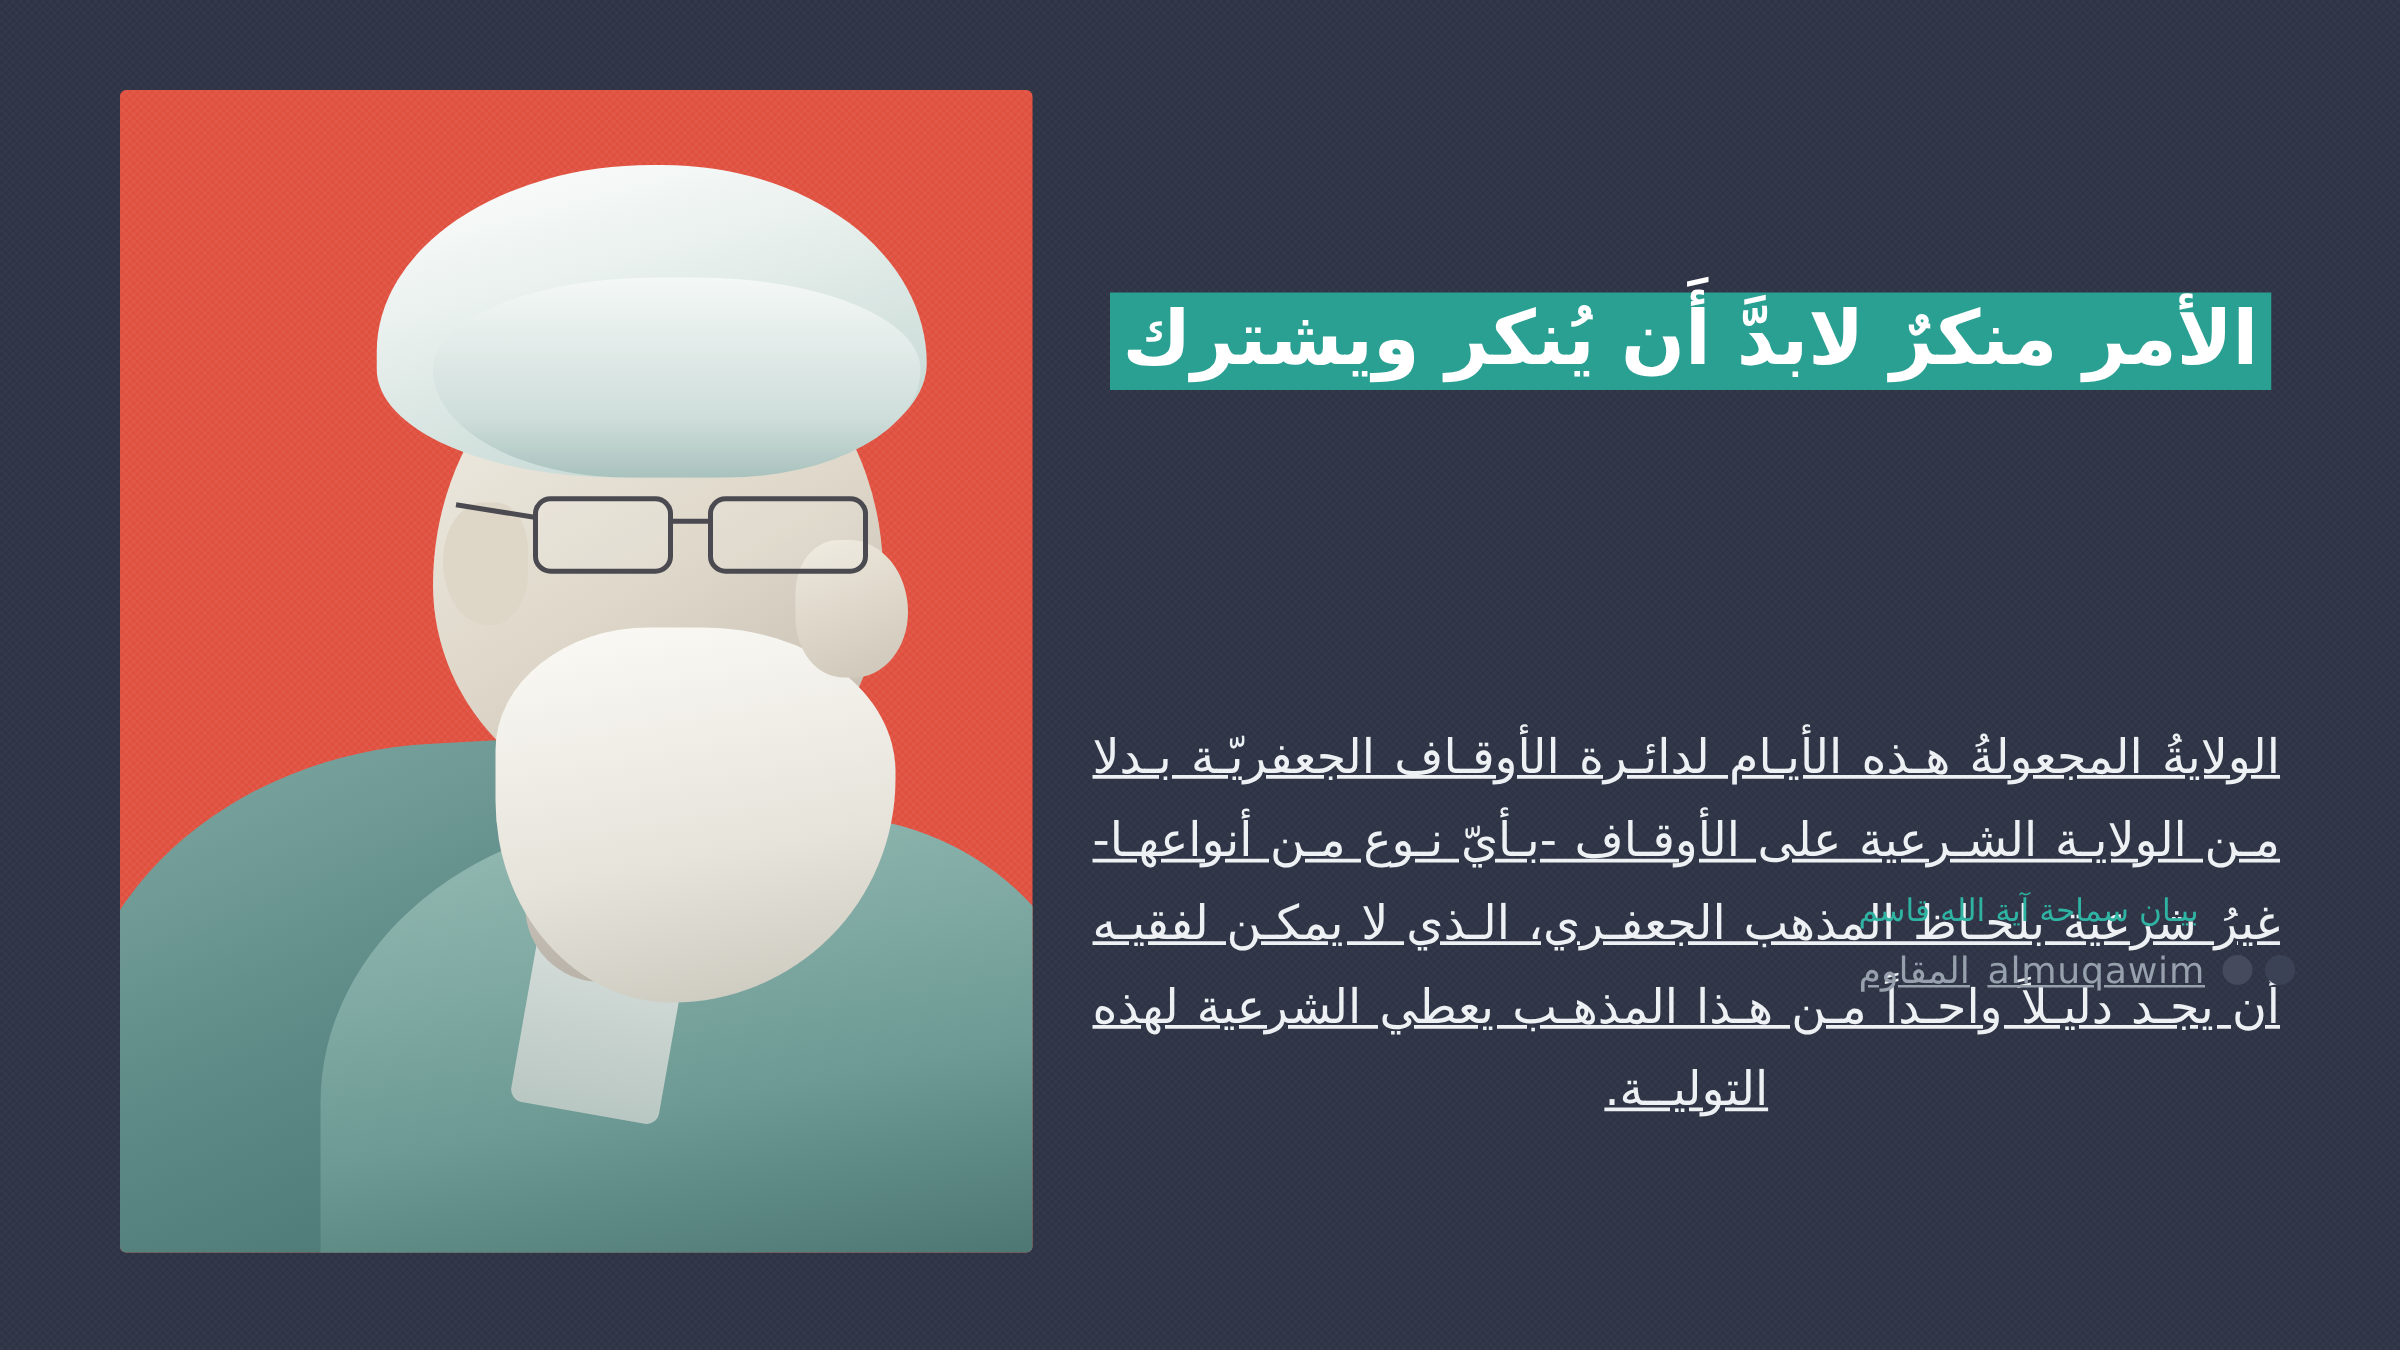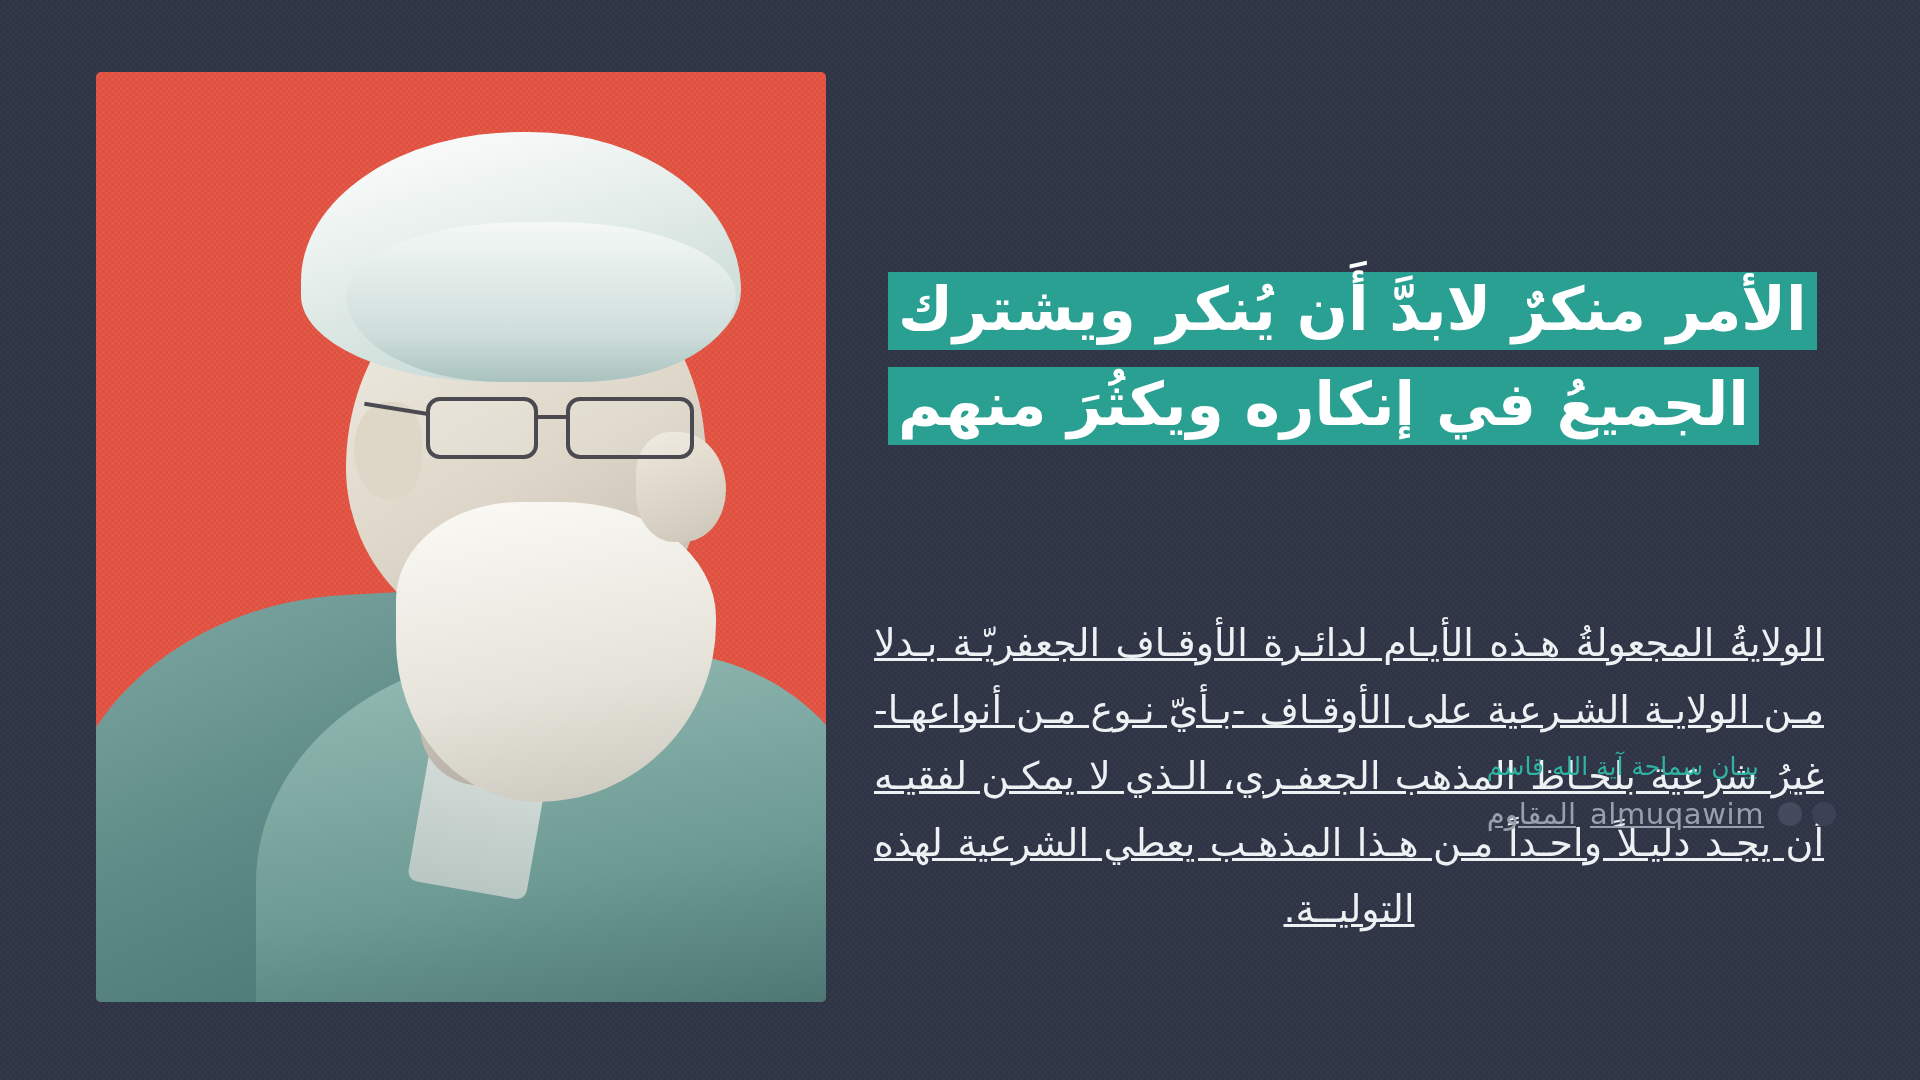--- a/index.html
+++ b/index.html
@@ -19,21 +19,21 @@
       linear-gradient(45deg, rgba(255,255,255,0.022) 25%, transparent 25%, transparent 75%, rgba(255,255,255,0.022) 75%);
     background-size:6px 6px;
     background-position:0 0, 3px 3px;
     overflow:hidden;
   }
 
   
   .text-col {
     position:absolute;
     top:0; right:0;
-    width:1080px; height:855px;margin-top:38px;
+    width:1080px; height:855px;
   }
 
   
   .headline {
     position:absolute;
     top:232px;
     right:92px;
     width:940px;
     text-align:left;
     direction:rtl;
@@ -271,21 +271,20 @@
         <span class="bridge"></span>
         <span class="lens r"></span>
       </div>
     </div>
   </div>
 
   <div class="text-col">
 
     <div class="headline">
       <div class="hl-line"><span>الأمر منكرٌ لابدَّ أَن يُنكر ويشترك</span></div>
-      <div class="hl-line"><span>الجميعُ في إنكاره ويكثُرَ منهم</span></div>
     </div>
 
     <p class="body-par">الولايةُ المجعولةُ هـذه الأيـام لدائـرة الأوقـاف الجعفريّـة بـدلا مـن الولايـة الشـرعية على الأوقـاف -بـأيّ نـوع مـن أنواعهـا- غيرُ شرعية بلحـاظ المذهب الجعفـري، الـذي لا يمكـن لفقيـه أَن يجـد دليـلاً واحـداً مـن هـذا المذهـب يعطي الشرعية لهذه التوليــة.</p>
 
     <div class="footer">
       <div class="footer-caption">بيـان سماحة آية الله قاسم</div>
       <div class="brand-row">
         <div class="brand-dots">
           <i class="dim"></i>
           <i></i>

